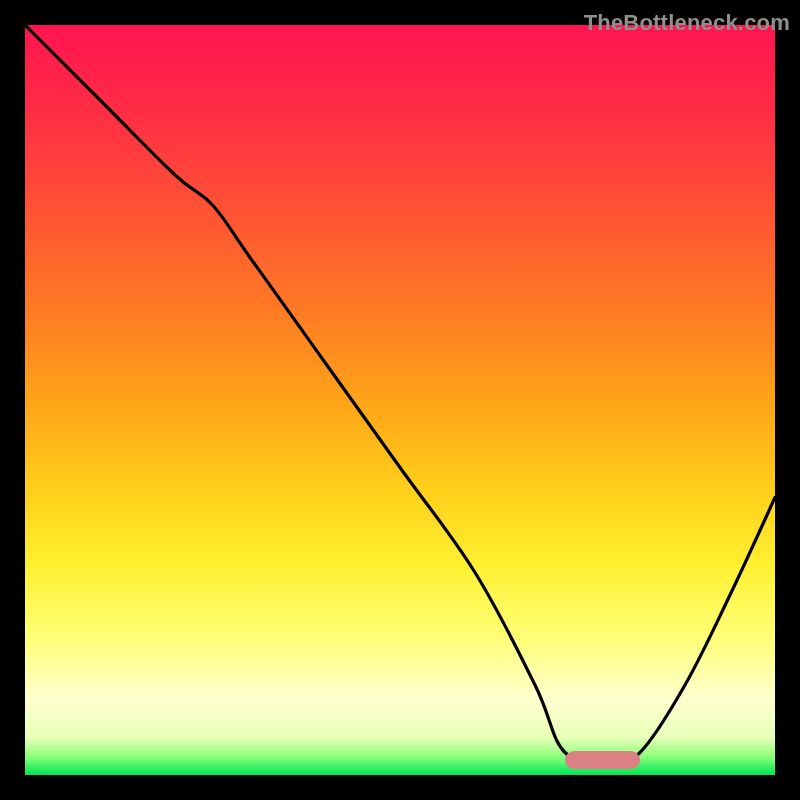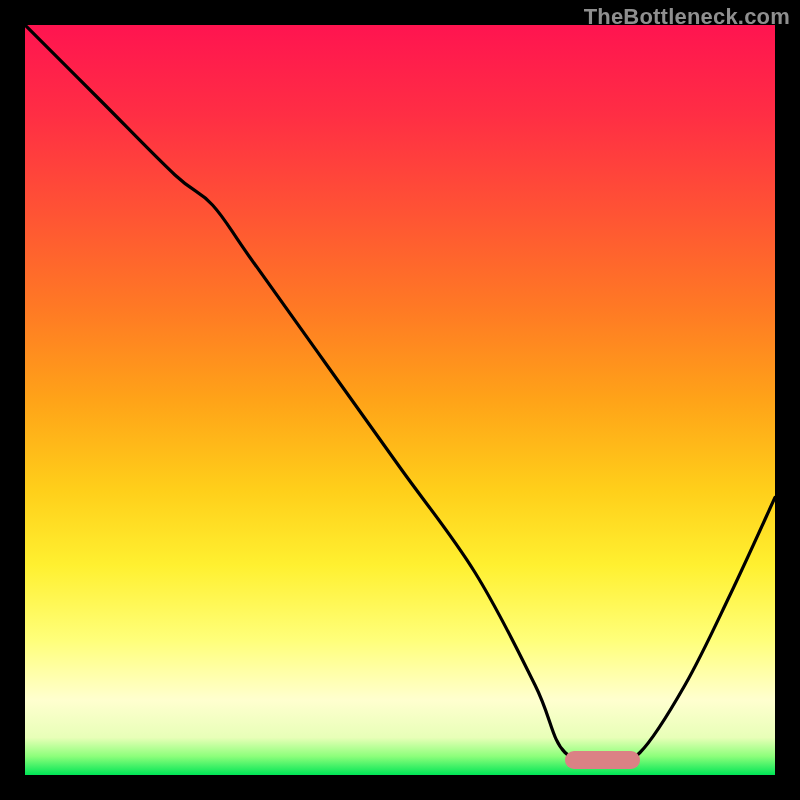--- a/index.html
+++ b/index.html
@@ -12,21 +12,21 @@
     overflow: hidden;
   }
   .frame {
     position: relative;
     width: 800px;
     height: 800px;
     background: #000;
   }
   .watermark {
     position: absolute;
-    top: 4px;
+    top: 10px;
     right: 10px;
     color: #8f8f8f;
     font-size: 22px;
     font-weight: 600;
     letter-spacing: 0.2px;
     z-index: 50;
   }
   .plot {
     position: absolute;
     left: 25px;

